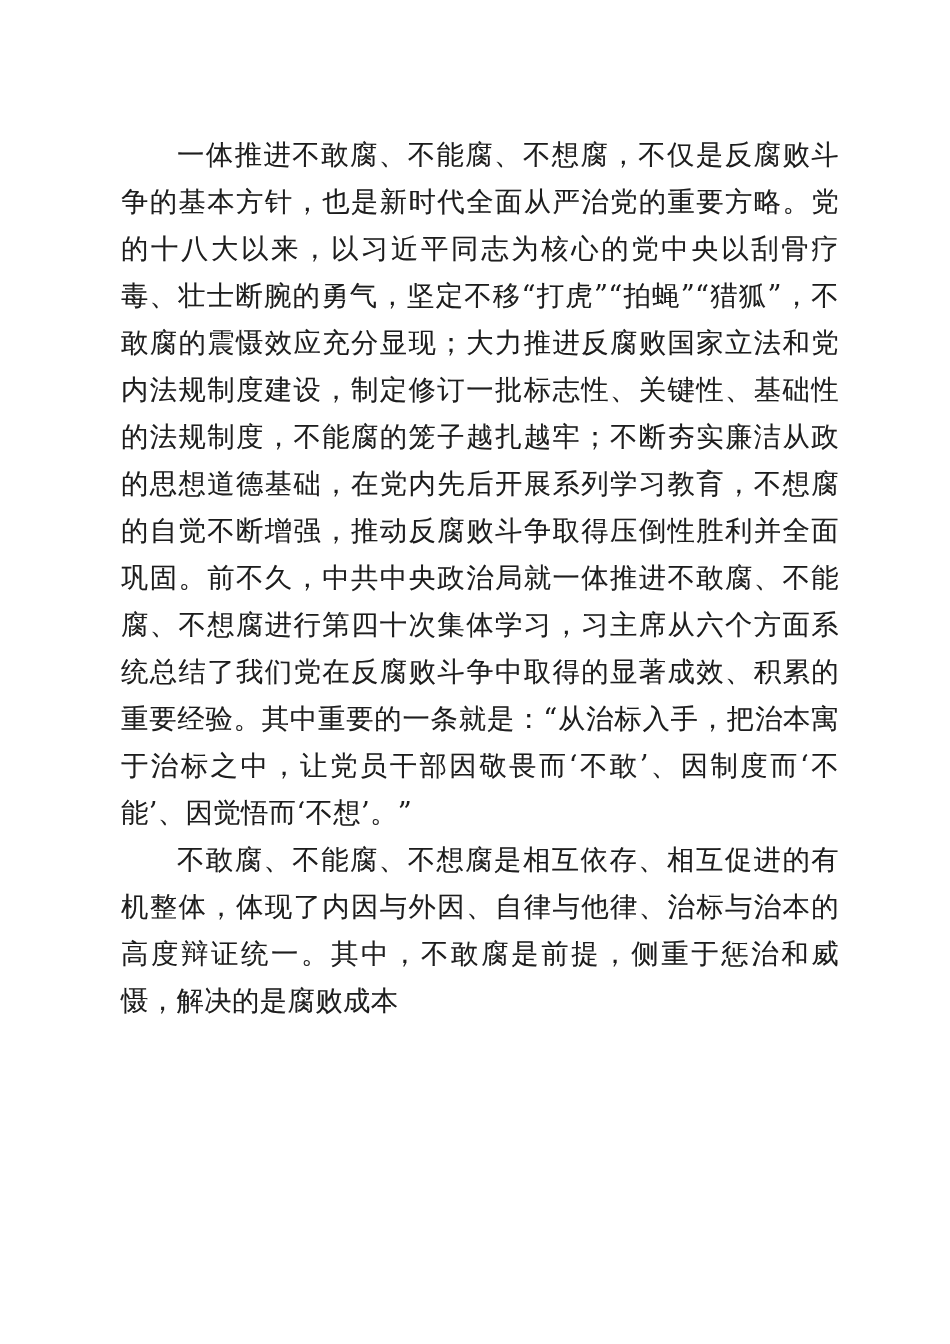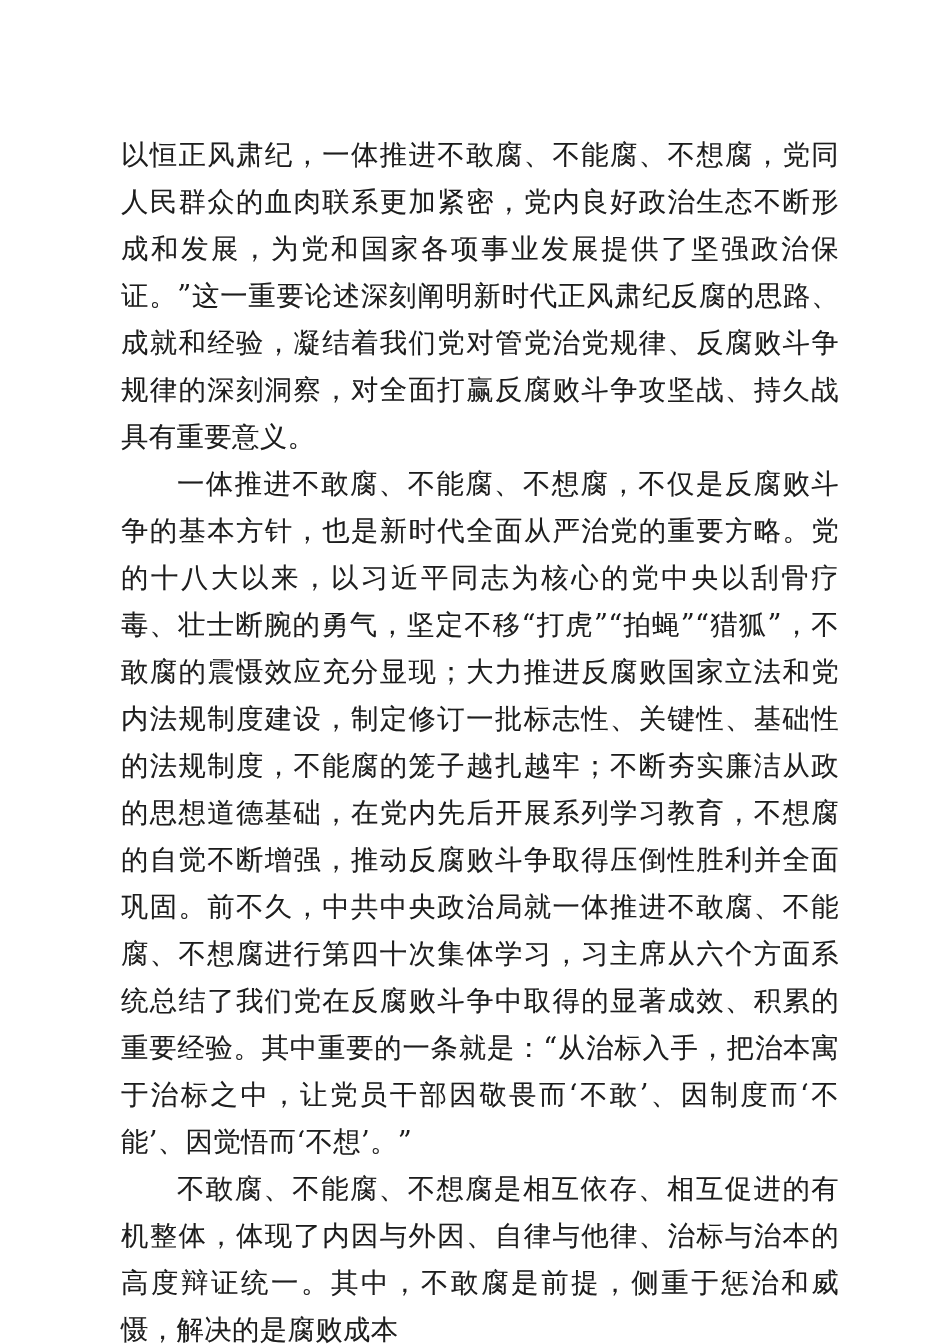--- a/index.html
+++ b/index.html
@@ -53,17 +53,16 @@
   
   .para {
     text-shadow: 0 0 0.25px rgba(0,0,0,0.25);
   }
 </style>
 </head>
 <body>
 
 <div id="page">
   <div id="text-block">
-    <p class="para">以恒正风肃纪，一体推进不敢腐、不能腐、不想腐，党同人民群众的血肉联系更加紧密，党内良好政治生态不断形成和发展，为党和国家各项事业发展提供了坚强政治保证。”这一重要论述深刻阐明新时代正风肃纪反腐的思路、成就和经验，凝结着我们党对管党治党规律、反腐败斗争规律的深刻洞察，对全面打赢反腐败斗争攻坚战、持久战具有重要意义。</p>
     <p class="para indent">一体推进不敢腐、不能腐、不想腐，不仅是反腐败斗争的基本方针，也是新时代全面从严治党的重要方略。党的十八大以来，以习近平同志为核心的党中央以刮骨疗毒、壮士断腕的勇气，坚定不移“打虎”“拍蝇”“猎狐”，不敢腐的震慑效应充分显现；大力推进反腐败国家立法和党内法规制度建设，制定修订一批标志性、关键性、基础性的法规制度，不能腐的笼子越扎越牢；不断夯实廉洁从政的思想道德基础，在党内先后开展系列学习教育，不想腐的自觉不断增强，推动反腐败斗争取得压倒性胜利并全面巩固。前不久，中共中央政治局就一体推进不敢腐、不能腐、不想腐进行第四十次集体学习，习主席从六个方面系统总结了我们党在反腐败斗争中取得的显著成效、积累的重要经验。其中重要的一条就是：“从治标入手，把治本寓于治标之中，让党员干部因敬畏而‘不敢’、因制度而‘不能’、因觉悟而‘不想’。”</p>
     <p class="para indent">不敢腐、不能腐、不想腐是相互依存、相互促进的有机整体，体现了内因与外因、自律与他律、治标与治本的高度辩证统一。其中，不敢腐是前提，侧重于惩治和威慑，解决的是腐败成本</p>
   </div>
 </div>
 
 </body></html>

